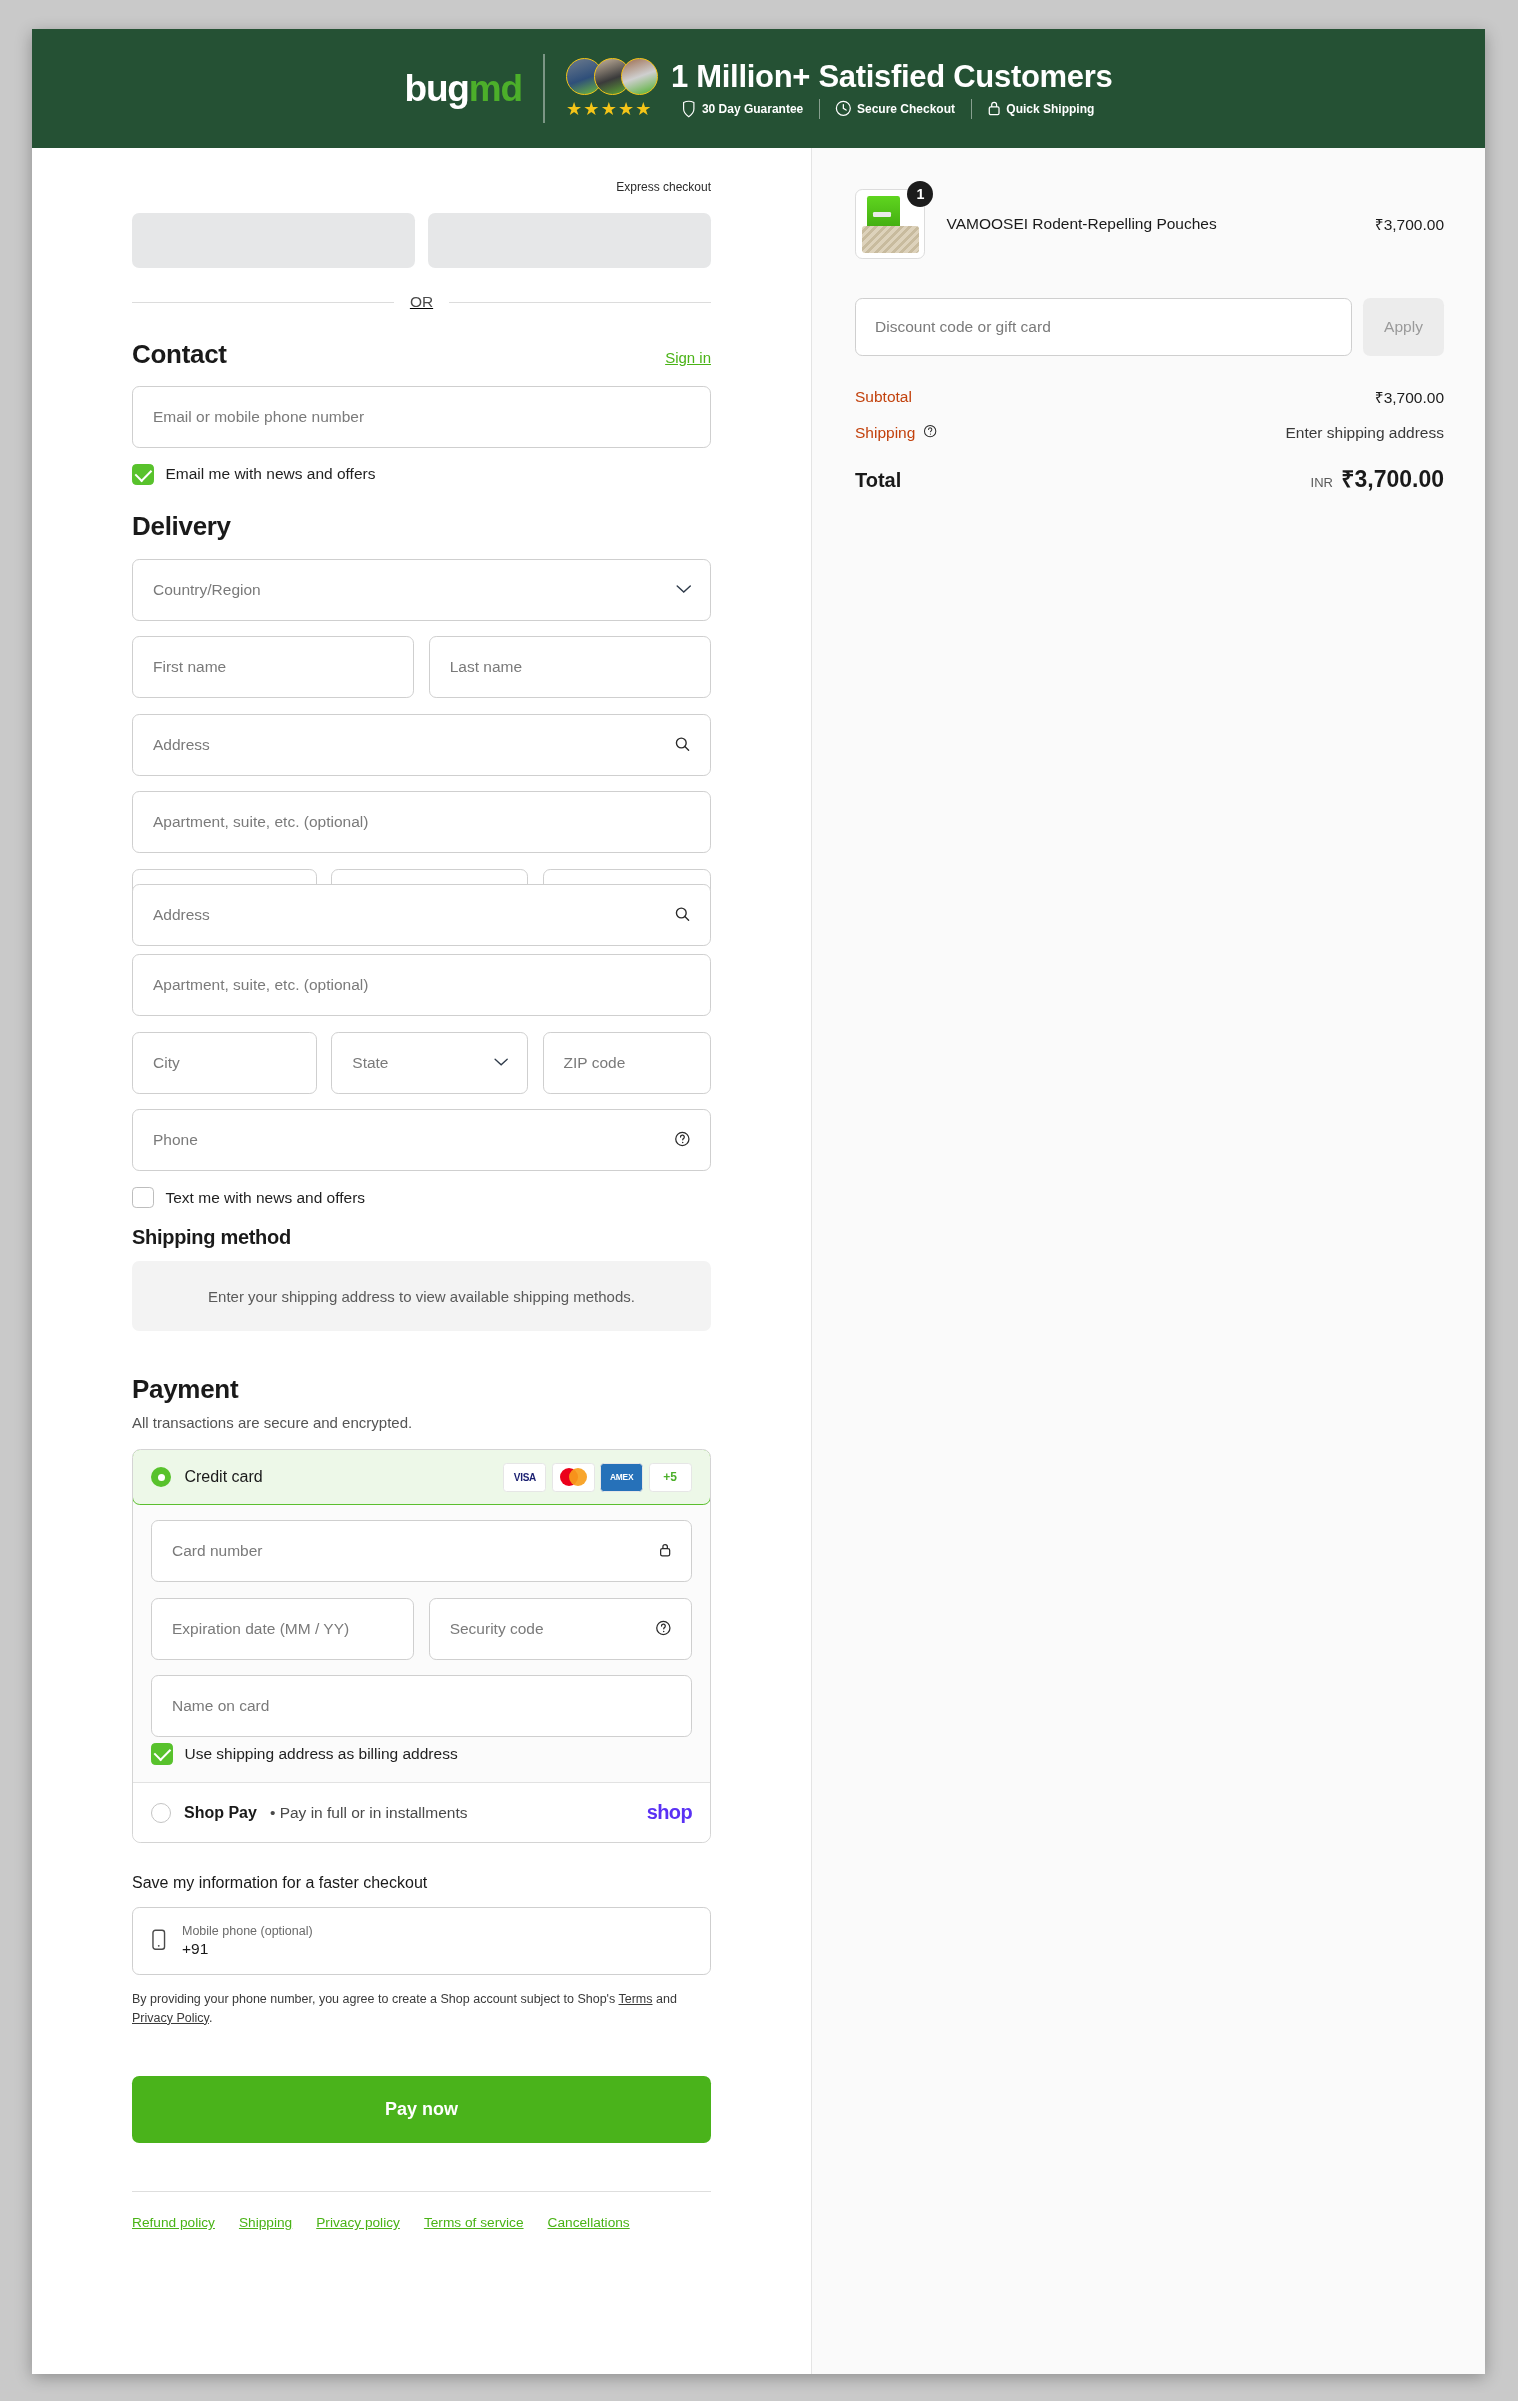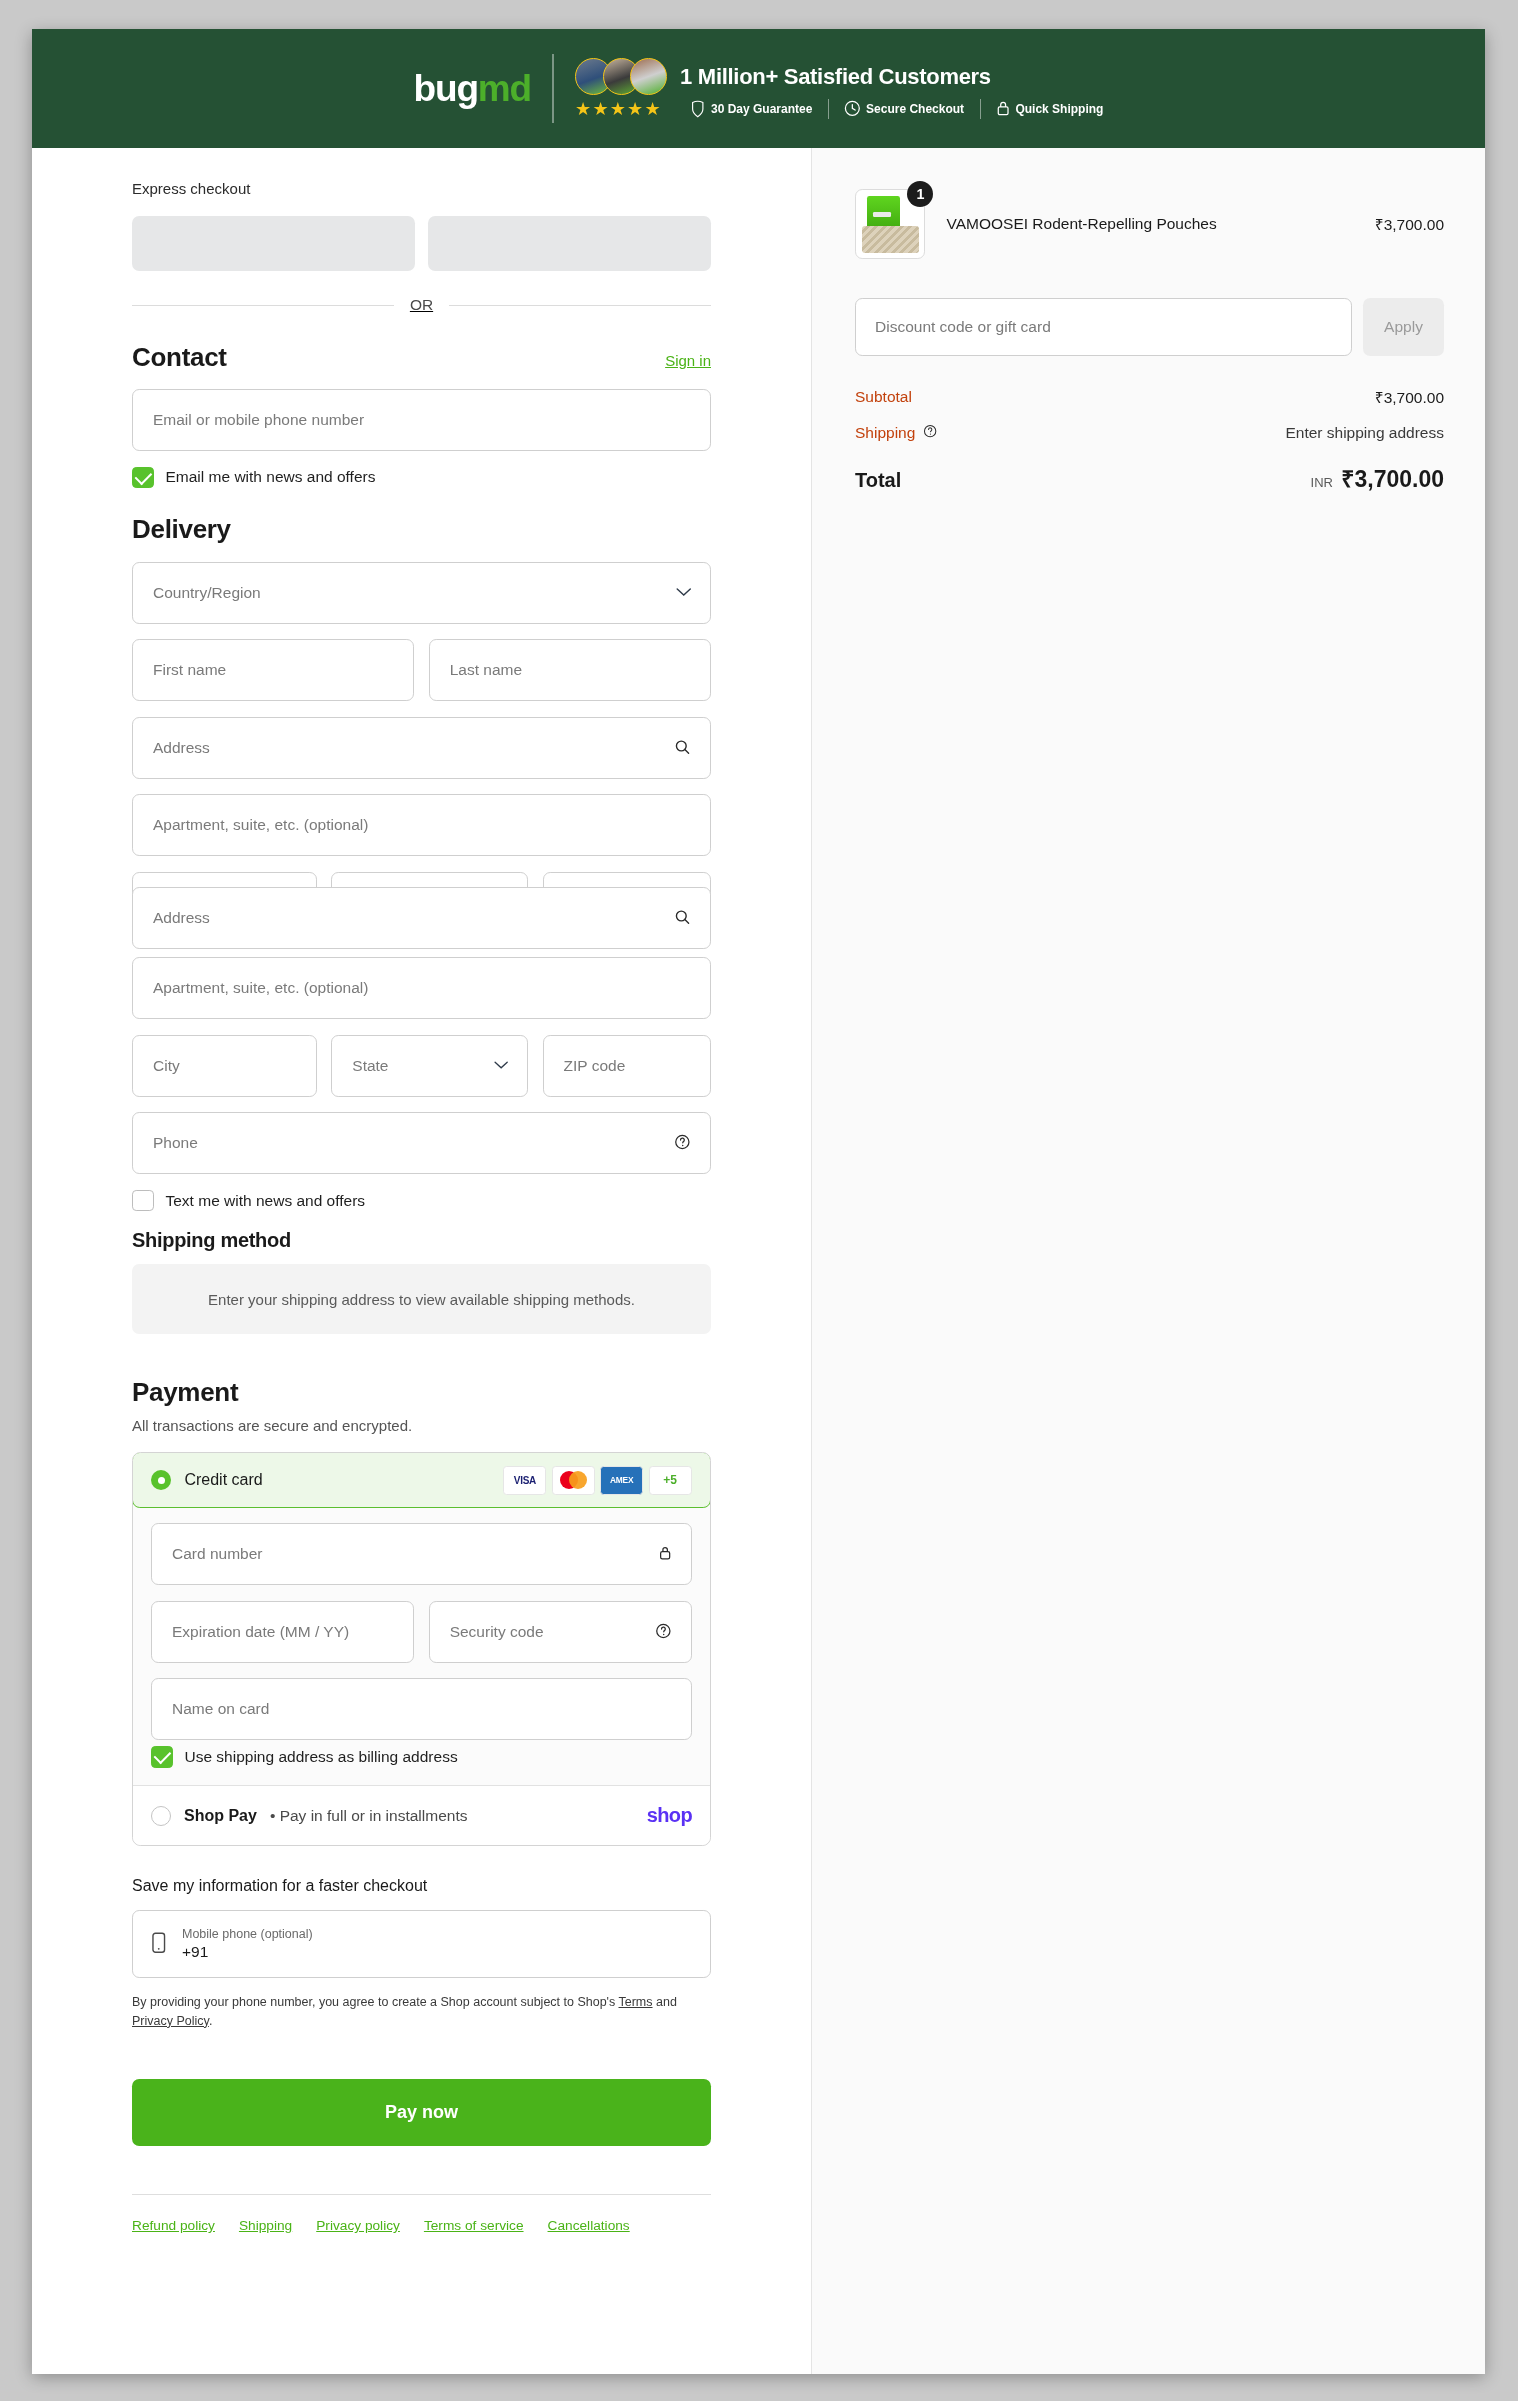--- a/index.html
+++ b/index.html
@@ -40,21 +40,21 @@
   .av {
     width: 37px; height: 37px; border-radius: 50%;
     border: 1.8px solid #f5c518; margin-left: -9.5px;
     overflow: hidden; position: relative;
   }
   .av:first-child { margin-left: 0; }
   .av.a1 { background: linear-gradient(160deg,#6d7b8d 0%,#2f4f7a 55%,#6fbf3a 100%); }
   .av.a2 { background: linear-gradient(160deg,#c9b6a0 0%,#3b3b3b 55%,#5fae33 100%); }
   .av.a3 { background: linear-gradient(160deg,#9c6b4e 0%,#cfcfcf 50%,#4caf2a 100%); }
   .headline {
-    color: #ffffff; font-size: 22px; font-weight: 700; letter-spacing: -0.3px;
+    color: #ffffff; font-size: 31px; font-weight: 700; letter-spacing: -0.3px;
     white-space: nowrap;
   }
   .rb-bot { display: flex; align-items: center; gap: 12px; margin-left: 0; }
   .stars { color: #f5c518; font-size: 18px; letter-spacing: 1.2px; line-height: 1; width: 103px; }
   .badges { display: flex; align-items: center; }
   .badge {
     display: flex; align-items: center; gap: 5.4px;
     color: #ffffff; font-size: 12px; font-weight: 600; white-space: nowrap;
   }
   .badge svg { display: block; }
@@ -67,21 +67,21 @@
     padding: 0 0 0 0;
   }
   .col-right {
     flex: 1; background: #fafafa; border-left: 0.6px solid #e4e4e4;
     padding: 41px 41px 0 43px;
   }
   .lform { width: 579px; margin: 0 auto; padding-top: 32px; }
 
   
   .express-label {
-    text-align: left; font-size: 15px; color: #2b2b2b; margin-bottom: 19px;
+    text-align: right; font-size: 12px; color: #2b2b2b; margin-bottom: 19px;
   }
   .express-row { display: flex; gap: 13px; }
   .express-btn {
     flex: 1; height: 55px; background: #e6e7e8; border-radius: 7.2px;
   }
   .or-row {
     display: flex; align-items: center; gap: 15.5px;
     margin: 25px 0 27.5px 0;
     text-decoration: underline;
   }

